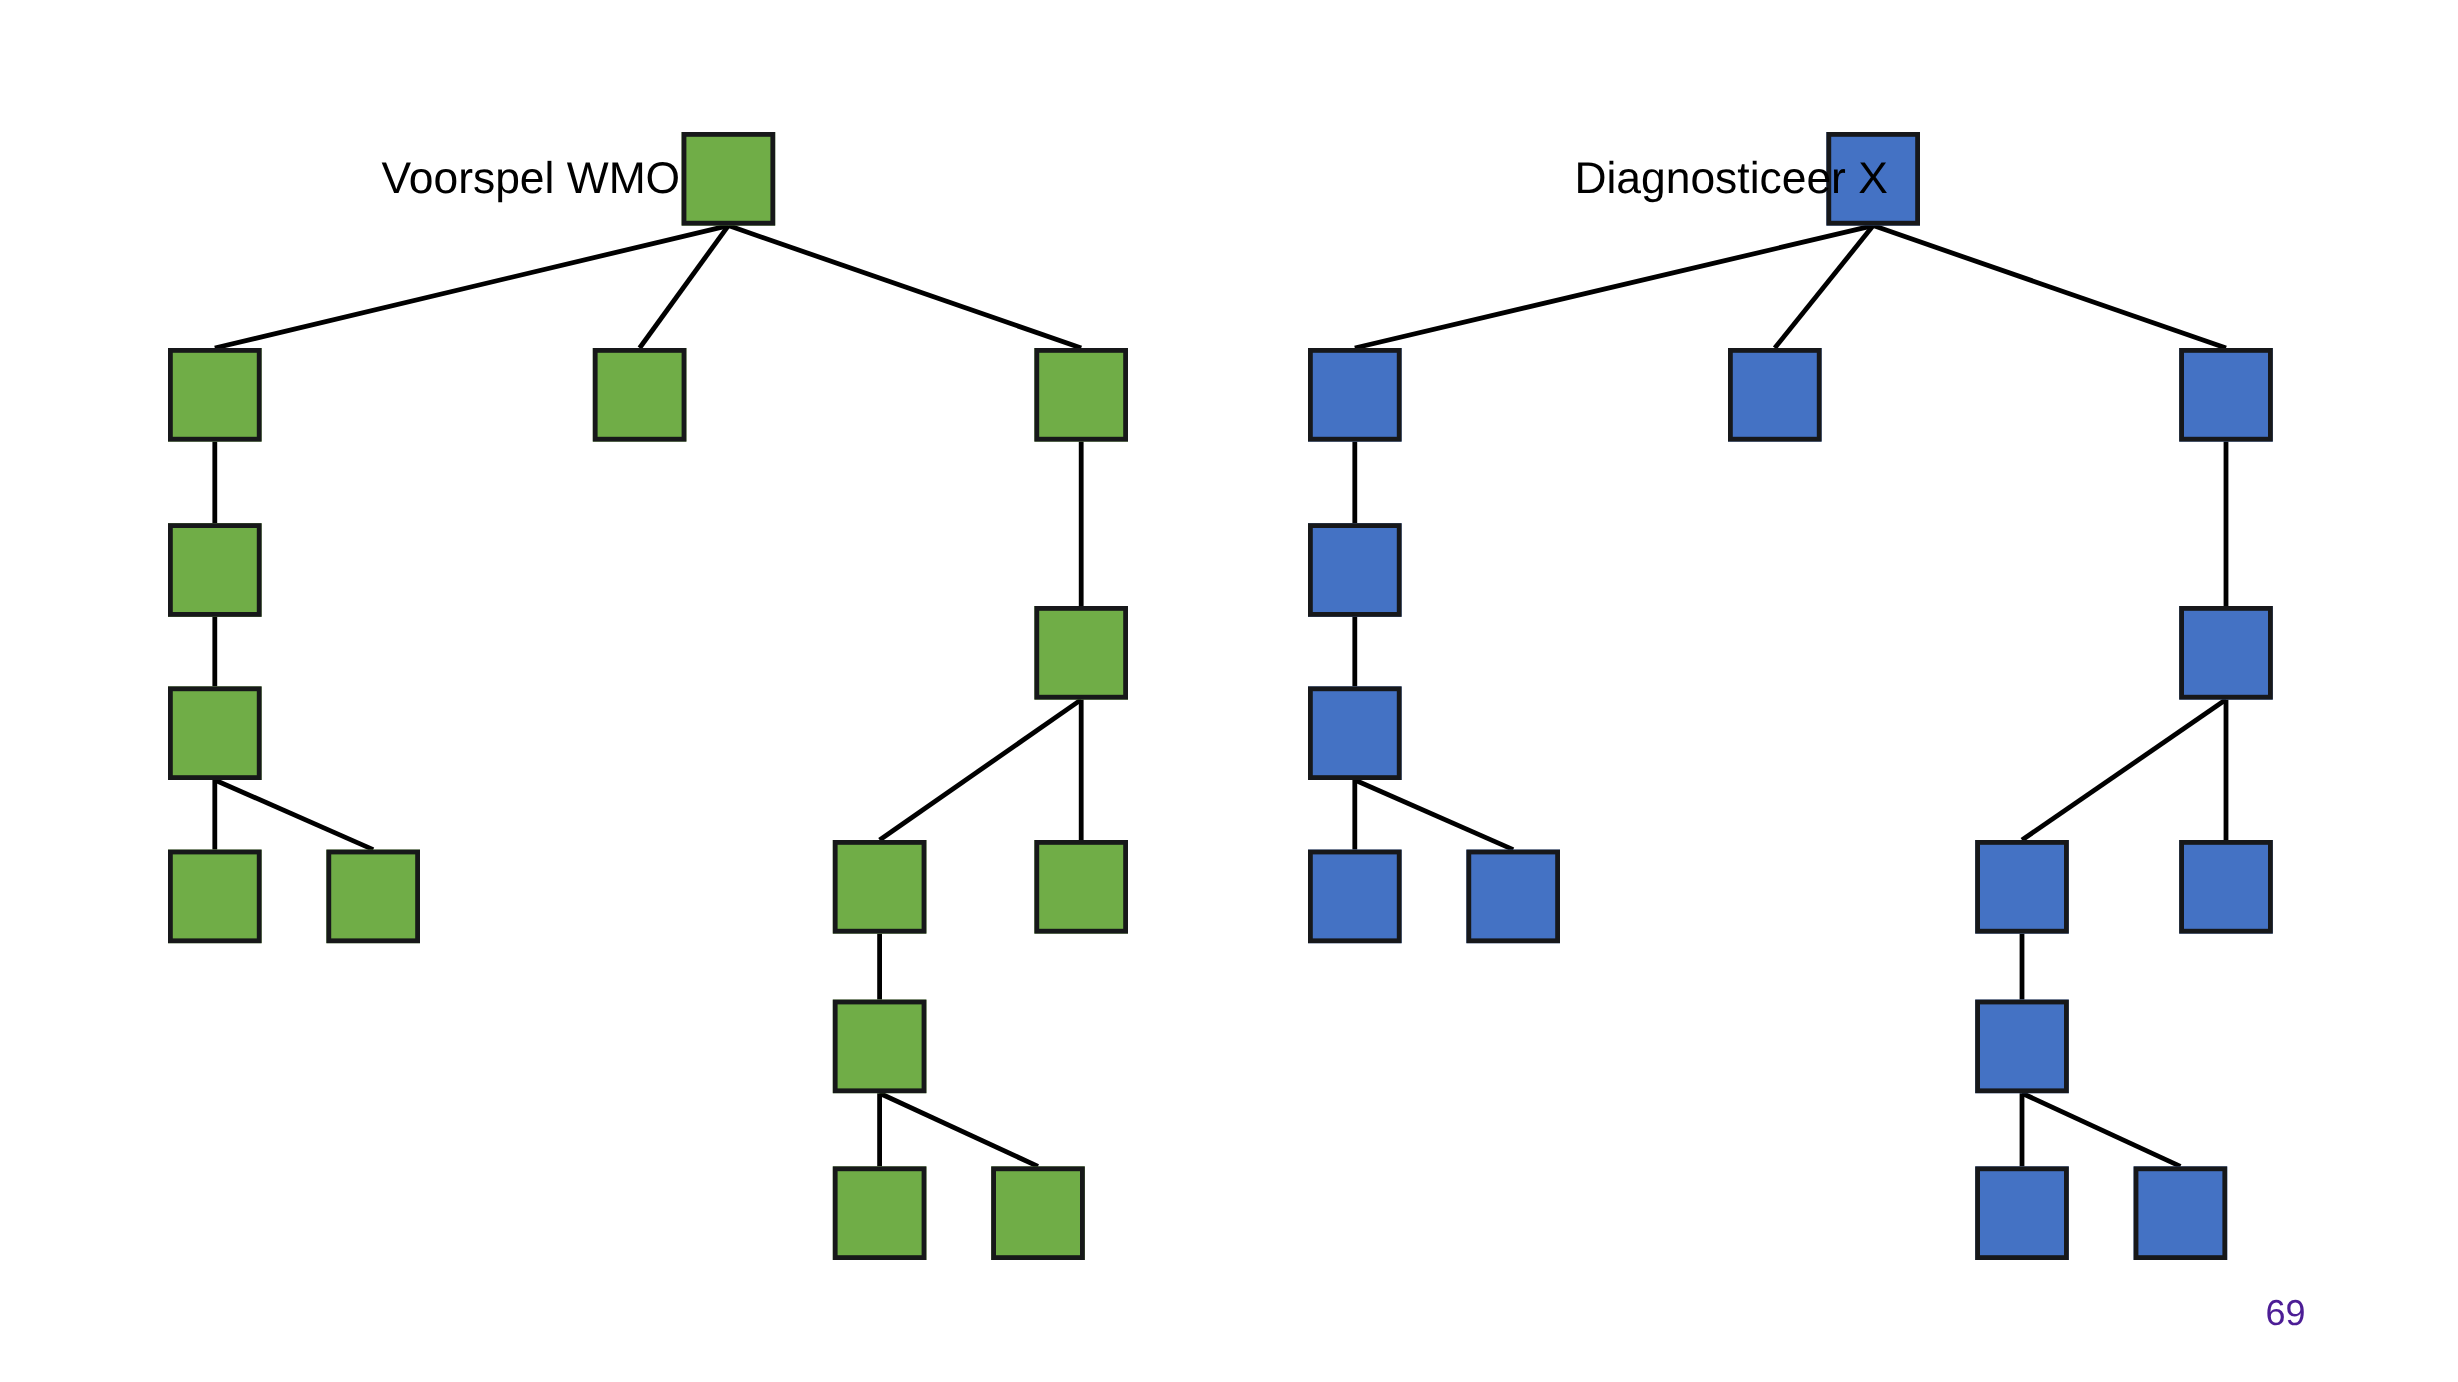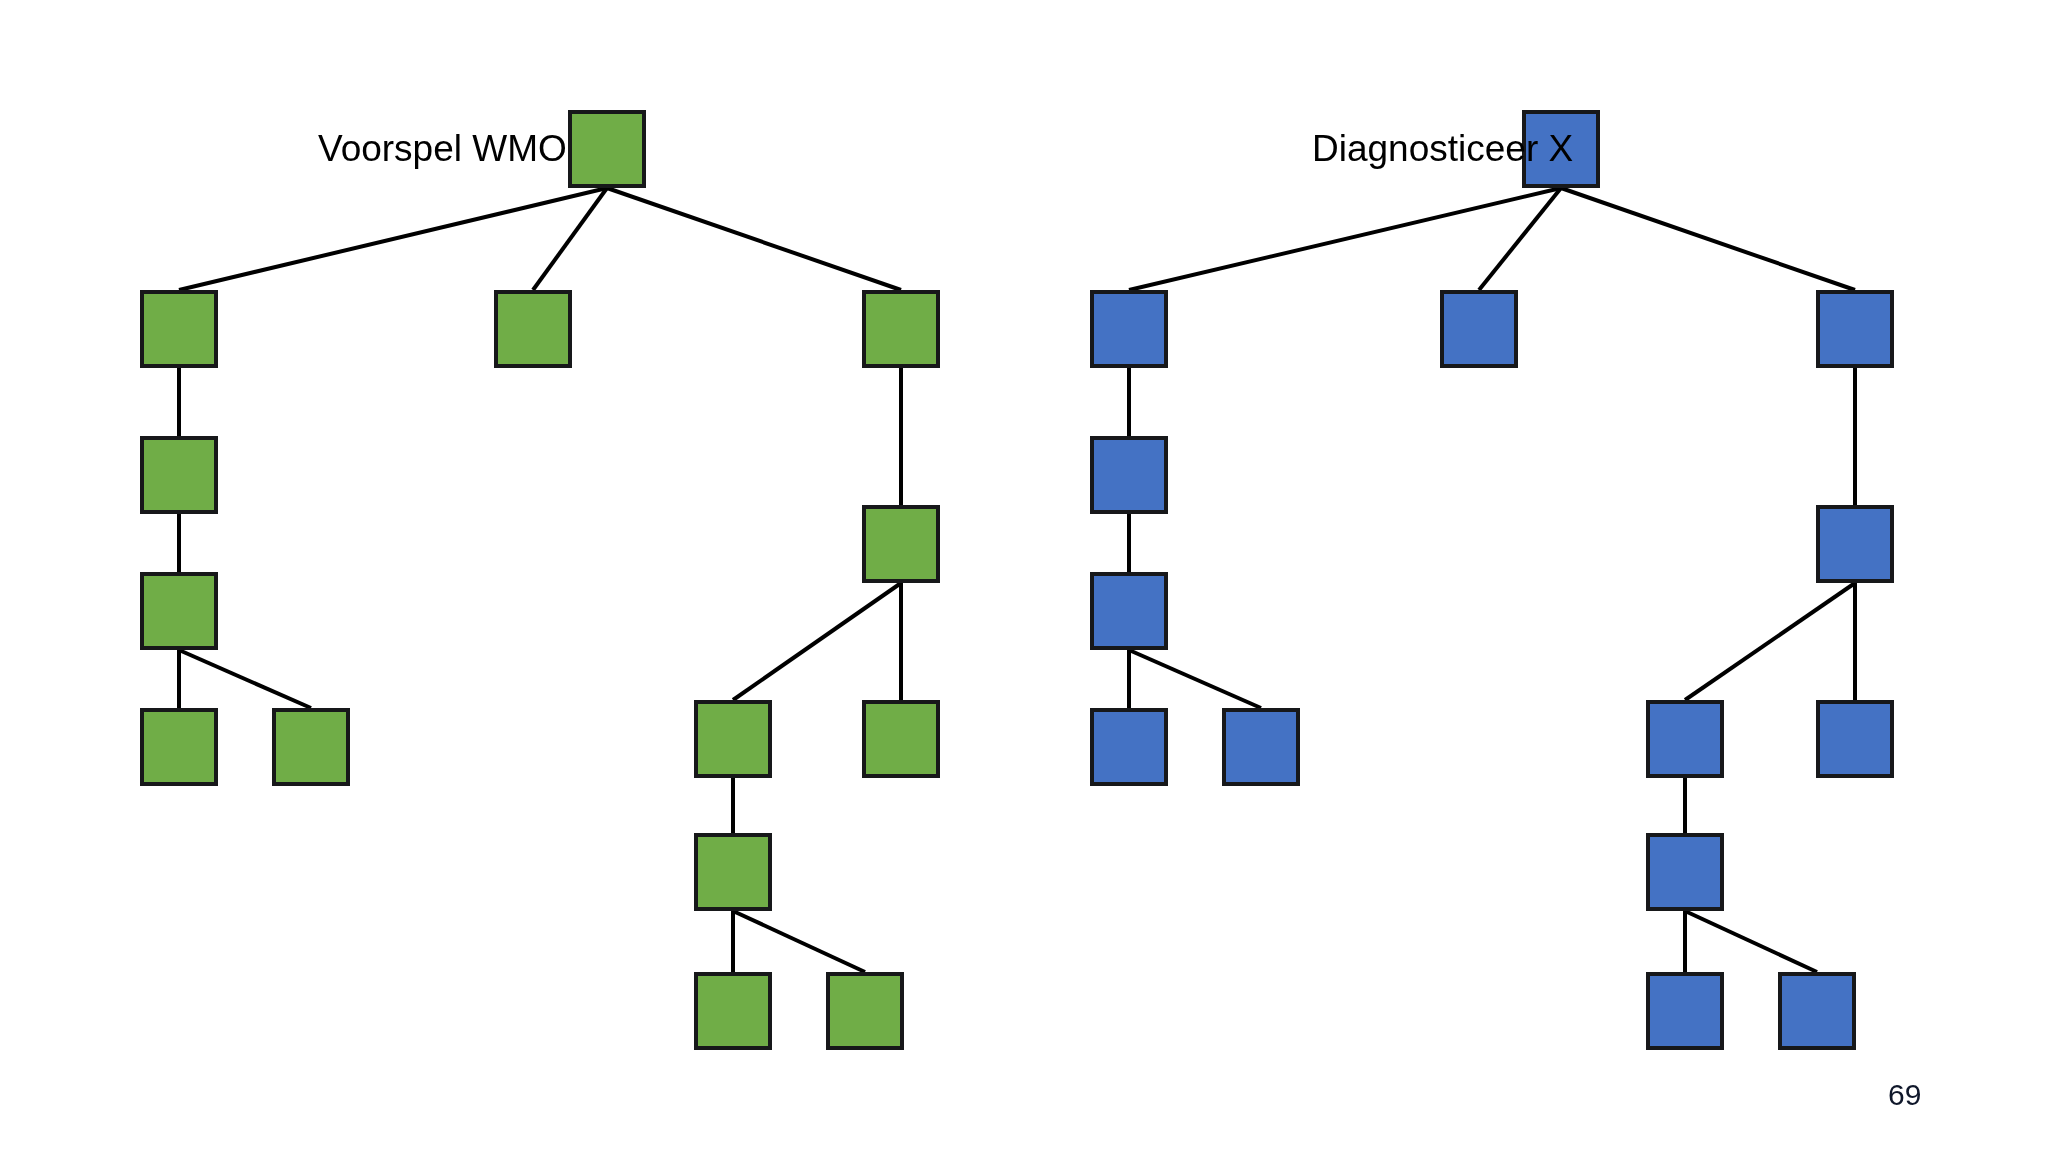--- a/index.html
+++ b/index.html
@@ -41,21 +41,21 @@
   }
   .node.green {
     background: #70ad47;
   }
   .node.blue {
     background: #4472c4;
   }
   .page-number {
     position: absolute;
     font-size: 30px;
-    color: #0f172a;
+    color: #4c1d95;
     line-height: 1;
     white-space: nowrap;
   }
 </style>
 </head>
 <body>
 
 <div id="slide">
 
   <svg id="edge-layer" viewBox="0 0 2048 1152" width="2048" height="1152" xmlns="http://www.w3.org/2000/svg">

